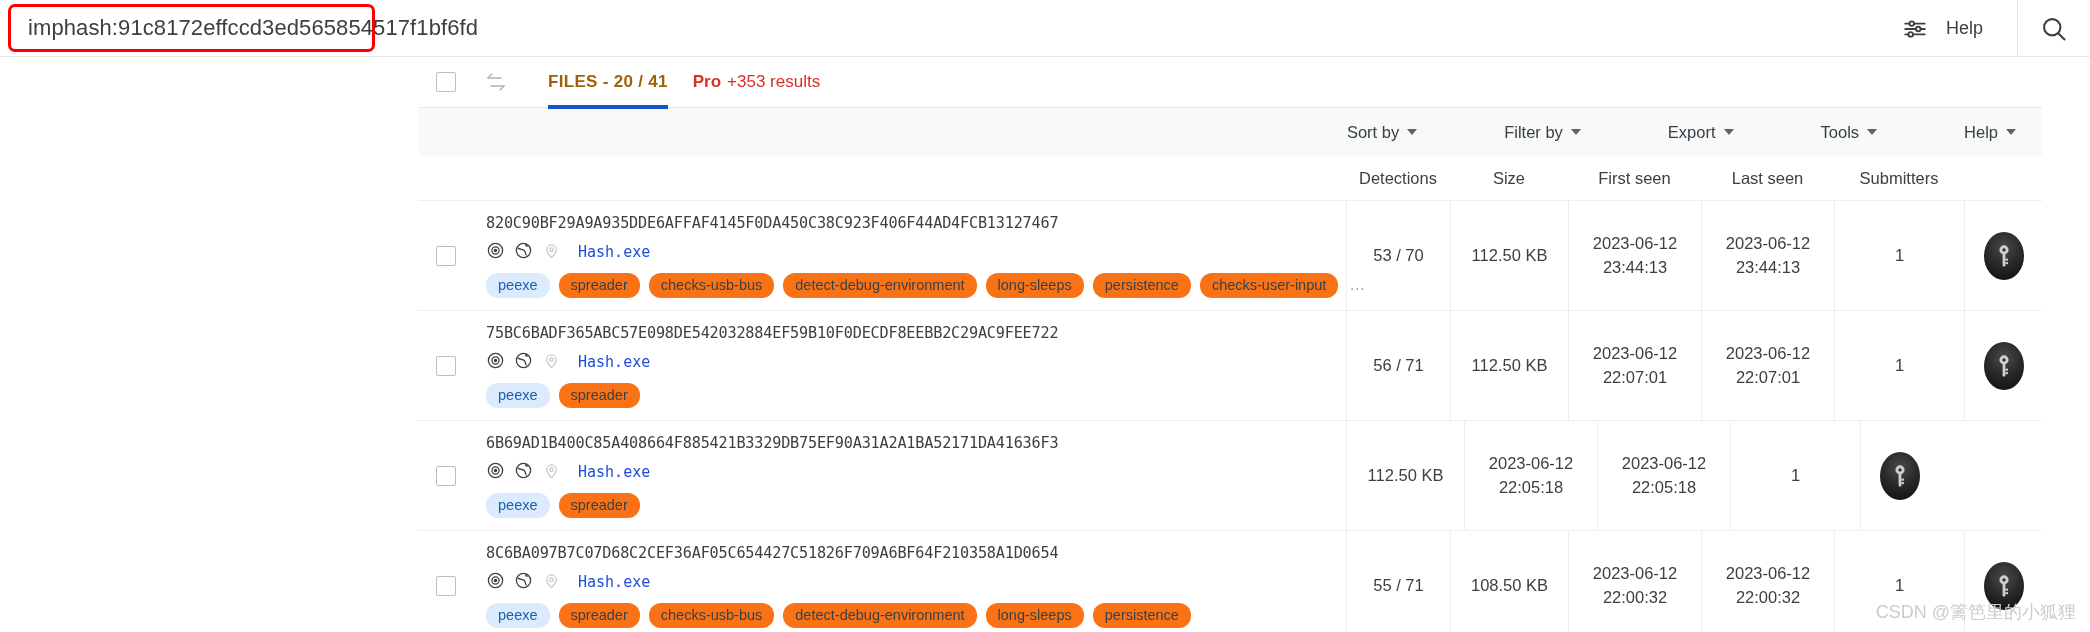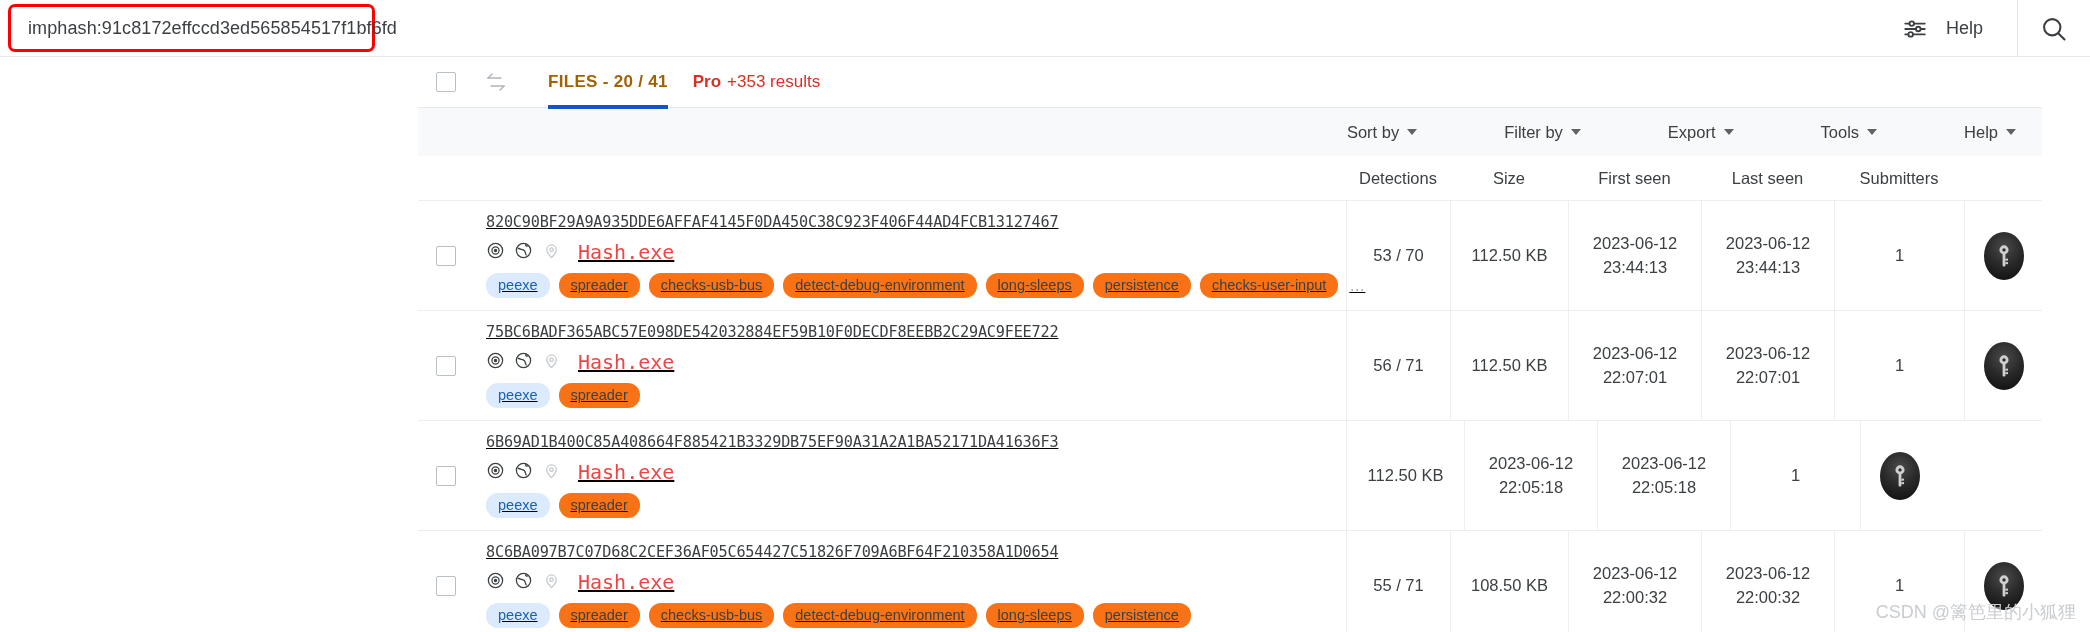--- a/index.html
+++ b/index.html
@@ -20,21 +20,21 @@
   }
   .query-wrap {
     position: absolute; left: 8px; top: 4px;
     width: 367px; height: 48px;
     border: 3px solid #fe0000;
     border-radius: 7px;
     display: flex; align-items: center;
   }
   .query-text {
     margin-left: 17px;
-    font-size: 18px;
+    font-size: 22px;
     color: #3c4043;
     letter-spacing: 0.1px;
     white-space: nowrap;
   }
   .topbar-right {
     position: absolute; right: 0; top: 0; height: 57px;
     display: flex; align-items: center;
   }
   .icon-btn {
     display: flex; align-items: center; justify-content: center;
@@ -147,43 +147,42 @@
   .row {
     display: flex; align-items: stretch;
     border-bottom: 1px solid #eceff1;
     min-height: 110px;
     background: #fff;
   }
   .row-main {
     width: 928px; flex: 0 0 auto;
     display: flex; align-items: center;
     padding-left: 18px;
-    text-decoration: underline;
   }
   .row-check {
     width: 20px; height: 20px;
     border: 1px solid #b9bec4;
     border-radius: 2px; background:#fff;
     flex: 0 0 auto; cursor: pointer;
   }
   .row-body { margin-left: 30px; flex: 1 1 auto; min-width: 0; }
   .sha {
     font-family: "DejaVu Sans Mono", monospace;
     font-size: 15.2px;
     color: #3c4043;
     letter-spacing: -0.2px;
     white-space: nowrap;
     margin-bottom: 9px;
   }
   .fileline { display: flex; align-items: center; margin-bottom: 9px; }
   .fileline .ficon { margin-right: 9px; }
   .fname {
     font-family: "DejaVu Sans Mono", monospace;
-    font-size: 20px;
-    color: #ef4444;
+    font-size: 15px;
+    color: #1d4ed8;
     margin-left: 8px;
     cursor: pointer;
   }
   .tags { display: flex; align-items: center; flex-wrap: nowrap; }
   .tag {
     background: #f97316;
     color: #3c4043;
     font-size: 14.5px;
     border-radius: 12px;
     padding: 4px 12px 5px 12px;

